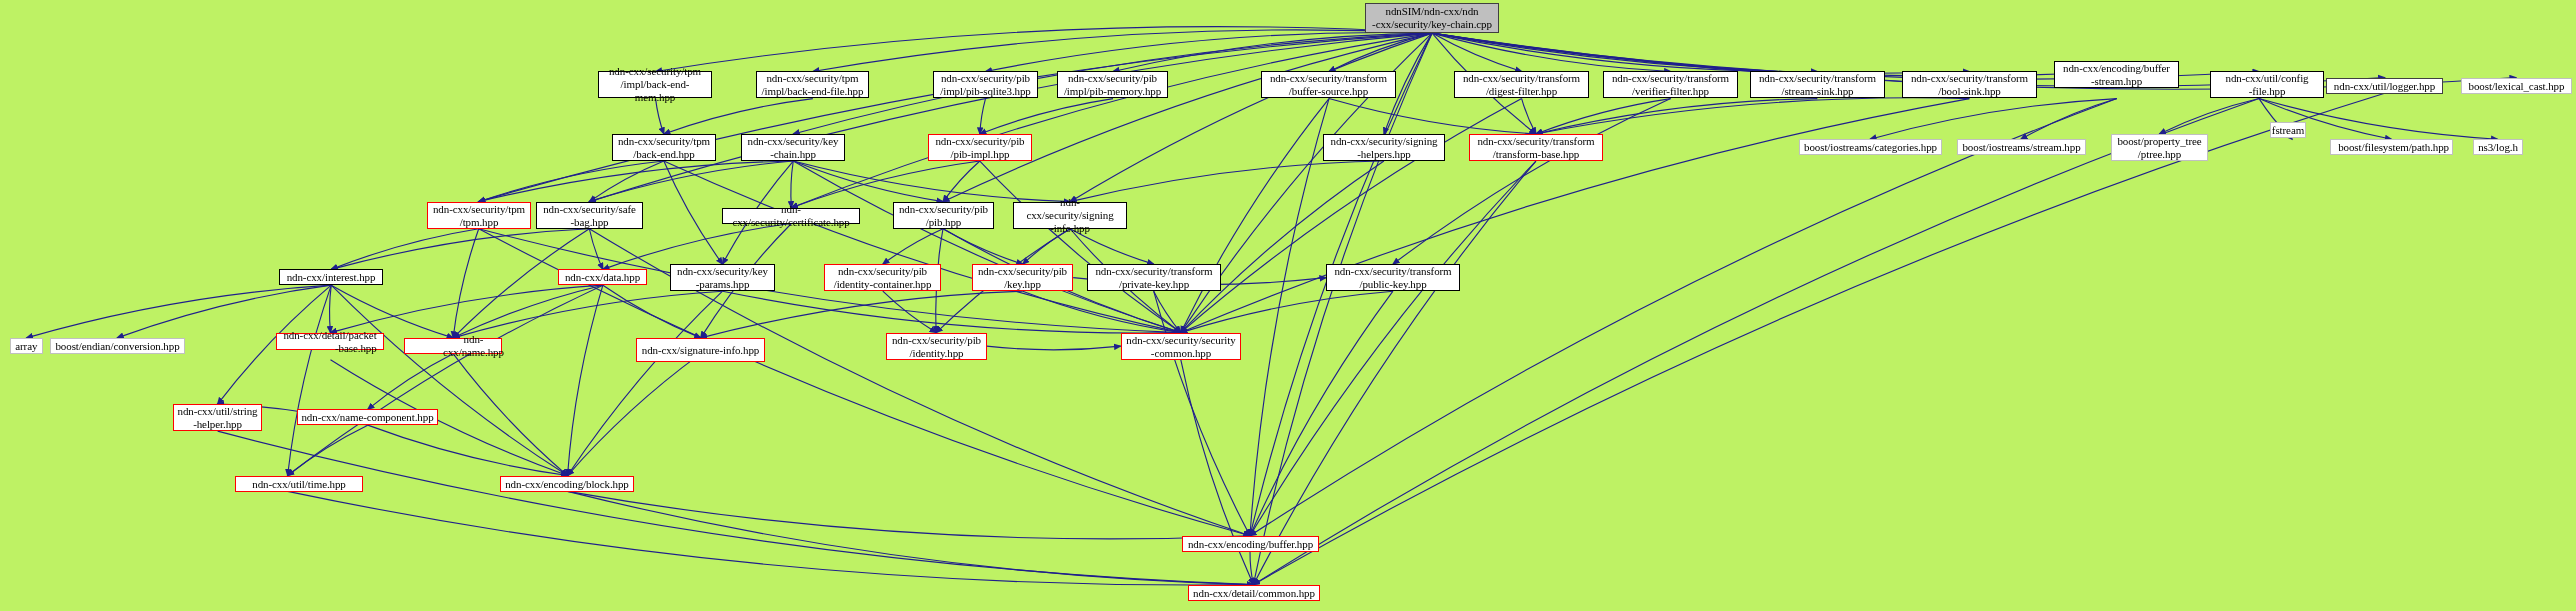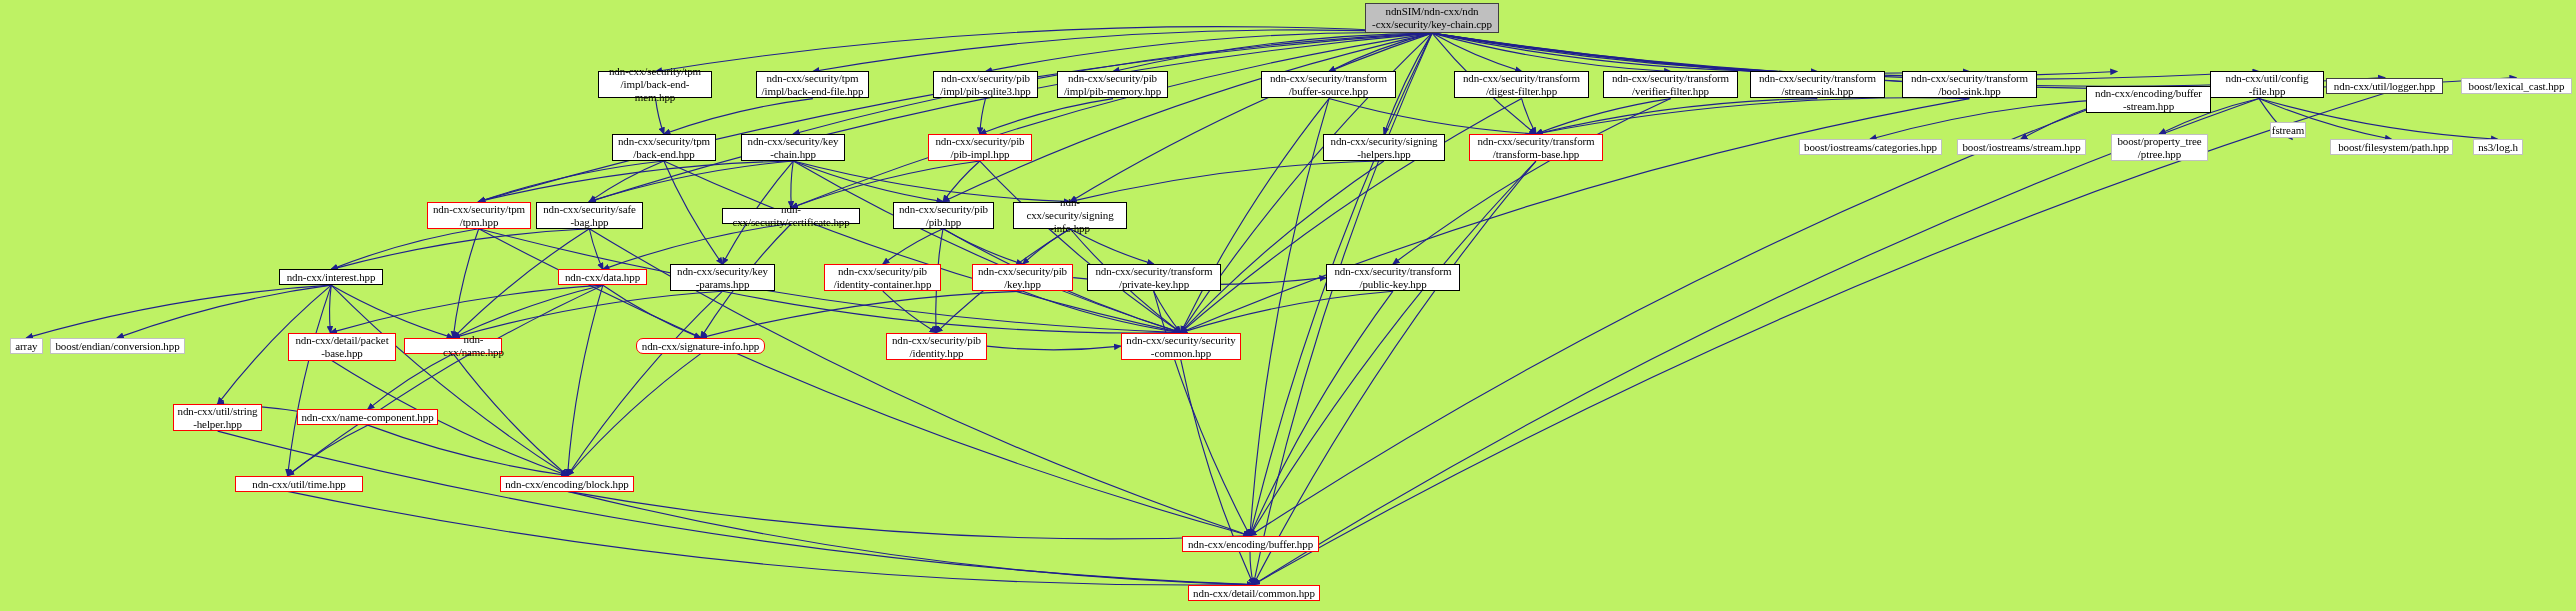--- a/index.html
+++ b/index.html
@@ -208,21 +208,21 @@
       <div class="node black" style="left: 1261px; top: 71px; width: 135px; height: 27px;"><span>ndn-cxx/security/transform
 /buffer-source.hpp</span></div>
       <div class="node black" style="left: 1454px; top: 71px; width: 135px; height: 27px;"><span>ndn-cxx/security/transform
 /digest-filter.hpp</span></div>
       <div class="node black" style="left: 1603px; top: 71px; width: 135px; height: 27px;"><span>ndn-cxx/security/transform
 /verifier-filter.hpp</span></div>
       <div class="node black" style="left: 1750px; top: 71px; width: 135px; height: 27px;"><span>ndn-cxx/security/transform
 /stream-sink.hpp</span></div>
       <div class="node black" style="left: 1902px; top: 71px; width: 135px; height: 27px;"><span>ndn-cxx/security/transform
 /bool-sink.hpp</span></div>
-      <div class="node black" style="left: 2054px; top: 86px; width: 125px; height: 27px; margin-left: 32px;"><span>ndn-cxx/encoding/buffer
+      <div class="node black" style="left: 2054px; top: 61px; width: 125px; height: 27px;"><span>ndn-cxx/encoding/buffer
 -stream.hpp</span></div>
       <div class="node black" style="left: 2210px; top: 71px; width: 114px; height: 27px;"><span>ndn-cxx/util/config
 -file.hpp</span></div>
       <div class="node thick" style="left: 2326px; top: 78px; width: 117px; height: 16px;"><span>ndn-cxx/util/logger.hpp</span></div>
       <div class="node grey" style="left: 2461px; top: 78px; width: 111px; height: 16px;"><span>boost/lexical_cast.hpp</span></div>
       <div class="node black" style="left: 612px; top: 134px; width: 104px; height: 27px;"><span>ndn-cxx/security/tpm
 /back-end.hpp</span></div>
       <div class="node black" style="left: 741px; top: 134px; width: 104px; height: 27px;"><span>ndn-cxx/security/key
 -chain.hpp</span></div>
       <div class="node red" style="left: 928px; top: 134px; width: 104px; height: 27px;"><span>ndn-cxx/security/pib
@@ -254,24 +254,24 @@
       <div class="node red" style="left: 824px; top: 264px; width: 117px; height: 27px;"><span>ndn-cxx/security/pib
 /identity-container.hpp</span></div>
       <div class="node red" style="left: 972px; top: 264px; width: 101px; height: 27px;"><span>ndn-cxx/security/pib
 /key.hpp</span></div>
       <div class="node black" style="left: 1087px; top: 264px; width: 134px; height: 27px;"><span>ndn-cxx/security/transform
 /private-key.hpp</span></div>
       <div class="node black" style="left: 1326px; top: 264px; width: 134px; height: 27px;"><span>ndn-cxx/security/transform
 /public-key.hpp</span></div>
       <div class="node grey" style="left: 9.8px; top: 338px; width: 33px; height: 16px;"><span>array</span></div>
       <div class="node grey" style="left: 50px; top: 338px; width: 135px; height: 16px;"><span>boost/endian/conversion.hpp</span></div>
-      <div class="node red" style="left: 288px; top: 333px; width: 108px; height: 28px;"><span>ndn-cxx/detail/packet
+      <div class="node red" style="left: 276px; top: 333px; width: 108px; height: 17px; text-align: right;"><span>ndn-cxx/detail/packet
 -base.hpp</span></div>
       <div class="node red" style="left: 404px; top: 338px; width: 98px; height: 16px; padding-left: 41px;"><span>ndn-cxx/name.hpp</span></div>
-      <div class="node red" style="left: 636px; top: 338px; width: 129px; height: 16px; border-radius: 7px;"><span>ndn-cxx/signature-info.hpp</span></div>
+      <div class="node red" style="left: 636px; top: 338px; width: 129px; height: 24px;"><span>ndn-cxx/signature-info.hpp</span></div>
       <div class="node red" style="left: 886px; top: 333px; width: 101px; height: 27px;"><span>ndn-cxx/security/pib
 /identity.hpp</span></div>
       <div class="node red" style="left: 1121px; top: 333px; width: 120px; height: 27px;"><span>ndn-cxx/security/security
 -common.hpp</span></div>
       <div class="node red" style="left: 173px; top: 404px; width: 89px; height: 27px;"><span>ndn-cxx/util/string
 -helper.hpp</span></div>
       <div class="node red" style="left: 297px; top: 409px; width: 141px; height: 16px;"><span>ndn-cxx/name-component.hpp</span></div>
       <div class="node red" style="left: 235px; top: 476px; width: 128px; height: 16px;"><span>ndn-cxx/util/time.hpp</span></div>
       <div class="node red" style="left: 500px; top: 476px; width: 134px; height: 16px;"><span>ndn-cxx/encoding/block.hpp</span></div>
       <div class="node red" style="left: 1182px; top: 536px; width: 137px; height: 16px;"><span>ndn-cxx/encoding/buffer.hpp</span></div>

